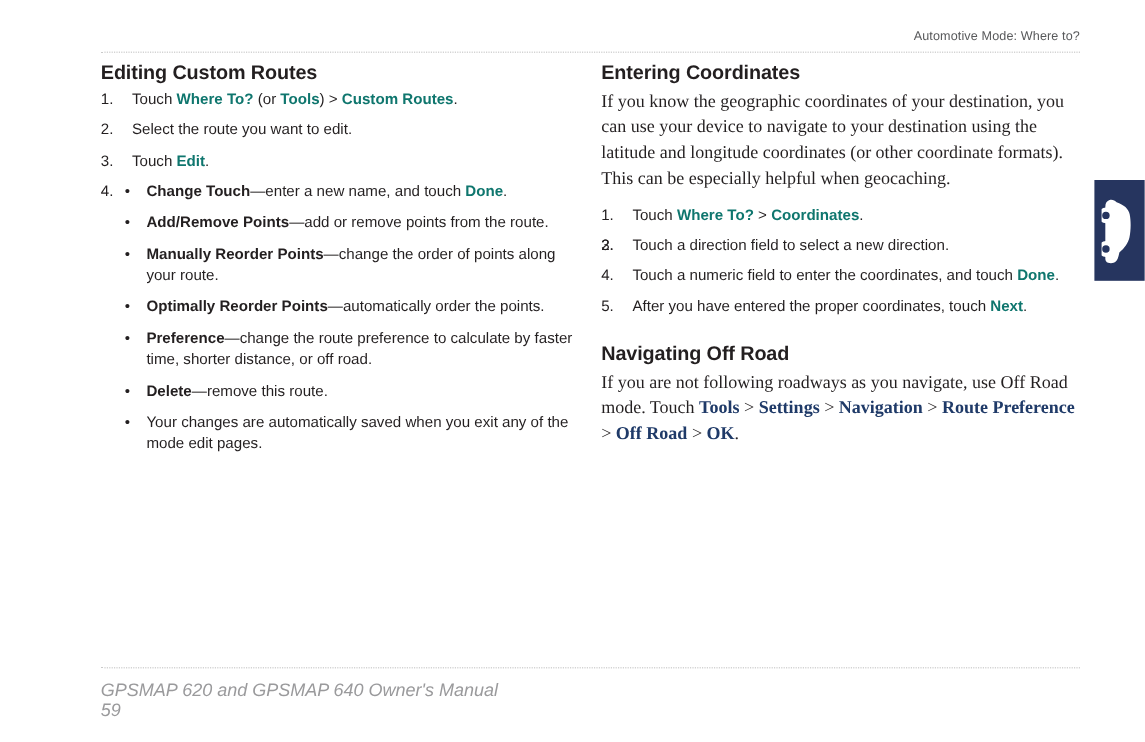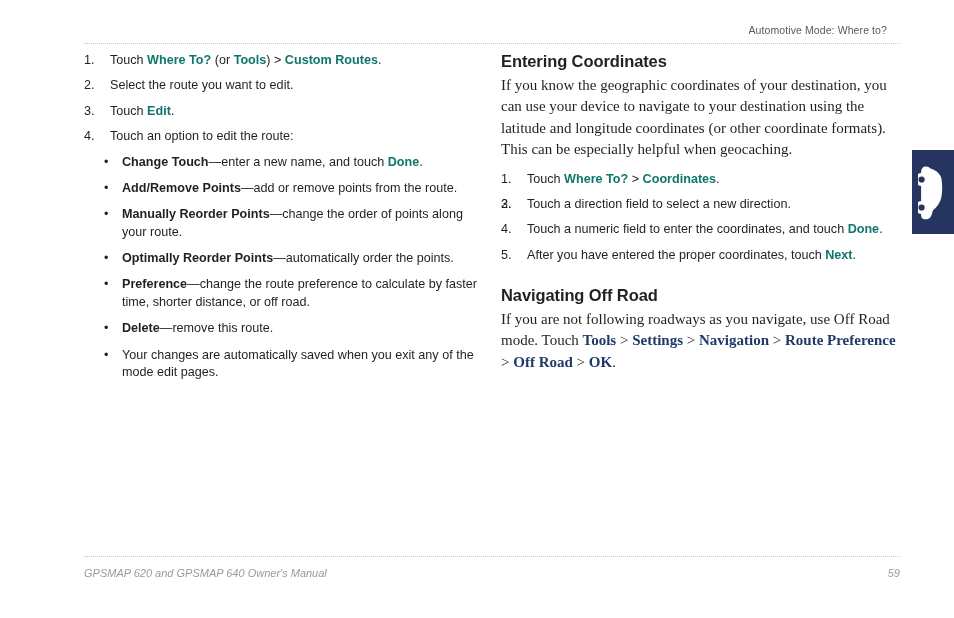--- a/index.html
+++ b/index.html
@@ -13,21 +13,21 @@
     position: relative;
     overflow: hidden;
     font-family: "Liberation Sans", sans-serif;
     color: #231f20;
     -webkit-font-smoothing: antialiased;
   }
 
   
   .running-head {
     position: absolute;
-    left: 71px;
+    left: 84px;
     top: 24px;
     width: 816px;
     text-align: right;
     font-family: "Liberation Sans", sans-serif;
     font-size: 10.5px;
     color: #58595b;
     letter-spacing: .1px;
   }
   .rule-dotted {
     position: absolute;
@@ -144,42 +144,44 @@
   }
   .side-tab svg { display: block; }
 
   
   .footer {
     position: absolute;
     left: 84px;
     top: 567px;
     width: 816px;
     font-family: "Liberation Sans", sans-serif;
-    font-size: 11px;
+    font-size: 15px;
     font-style: italic;
     color: #9a9a9c;
     display: flex;
     justify-content: space-between;
     align-items: baseline;
+    flex-direction: column;
   }
   .footer .page-no { font-style: italic; }
 </style>
 </head>
 <body>
 
 <div class="running-head">Automotive Mode: Where to?</div>
 <div class="rule-dotted rule-header"></div>
 
 <div class="col col-left">
+  <h2 class="section-heading">Editing Custom Routes</h2>
 
   <ol class="steps" id="left-steps">
       <li><span class="num">1.</span><span><span class="sep">Touch </span><span class="ui">Where To?</span><span class="sep"> (or </span><span class="ui">Tools</span><span class="sep">) &gt; </span><span class="ui">Custom Routes</span><span class="sep">.</span></span></li>
       <li><span class="num">2.</span><span><span class="sep">Select the route you want to edit.</span></span></li>
       <li><span class="num">3.</span><span><span class="sep">Touch </span><span class="ui">Edit</span><span class="sep">.</span></span></li>
-      <li><span class="num">4.</span><span><span class="sep">Touch an option to edit the route:</span></span></li>
+      <li><span class="num">4.</span></li>
     </ol>
 
   <ul class="bullets" id="left-bullets">
       <li><span class="dot">•</span><span><span class="term">Change Touch</span><span class="sep">—enter a new name, and touch </span><span class="ui">Done</span><span class="sep">.</span></span></li>
       <li><span class="dot">•</span><span><span class="term">Add/Remove Points</span><span class="sep">—add or remove points from the route.</span></span></li>
       <li><span class="dot">•</span><span><span class="term">Manually Reorder Points</span><span class="sep">—change the order of points along your route.</span></span></li>
       <li><span class="dot">•</span><span><span class="term">Optimally Reorder Points</span><span class="sep">—automatically order the points.</span></span></li>
       <li><span class="dot">•</span><span><span class="term">Preference</span><span class="sep">—change the route preference to calculate by faster time, shorter distance, or off road.</span></span></li>
       <li><span class="dot">•</span><span><span class="term">Delete</span><span class="sep">—remove this route.</span></span></li>
       <li><span class="dot">•</span><span><span class="sep">Your changes are automatically saved when you exit any of the mode edit pages.</span></span></li>

